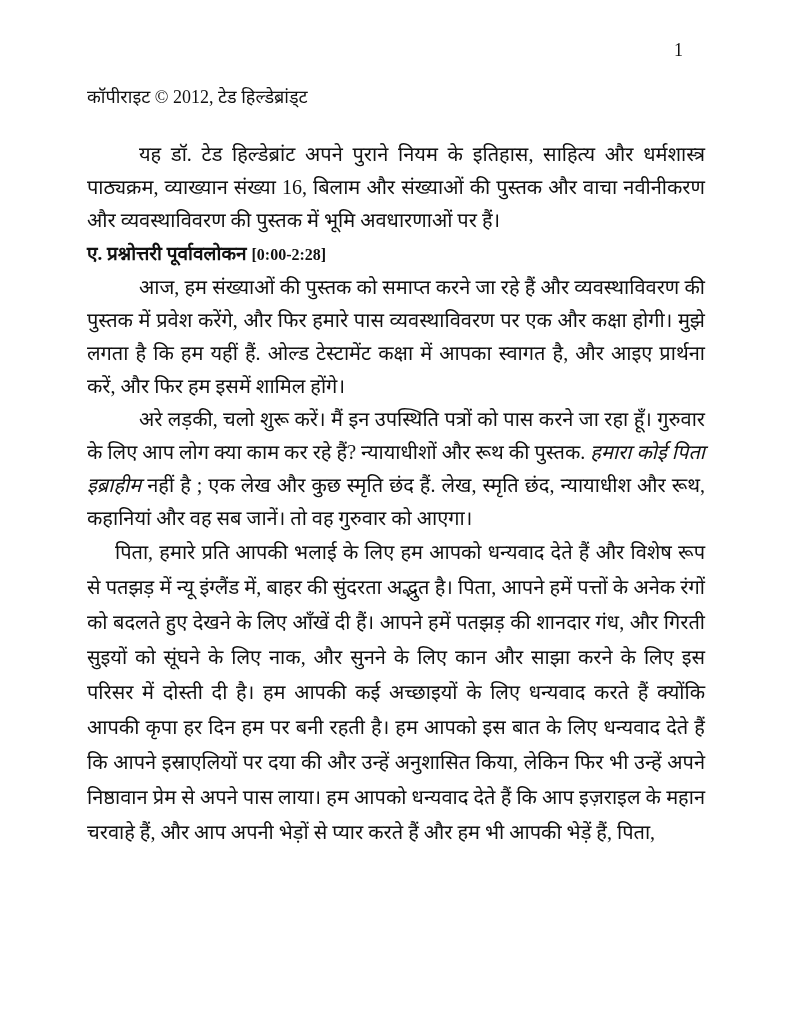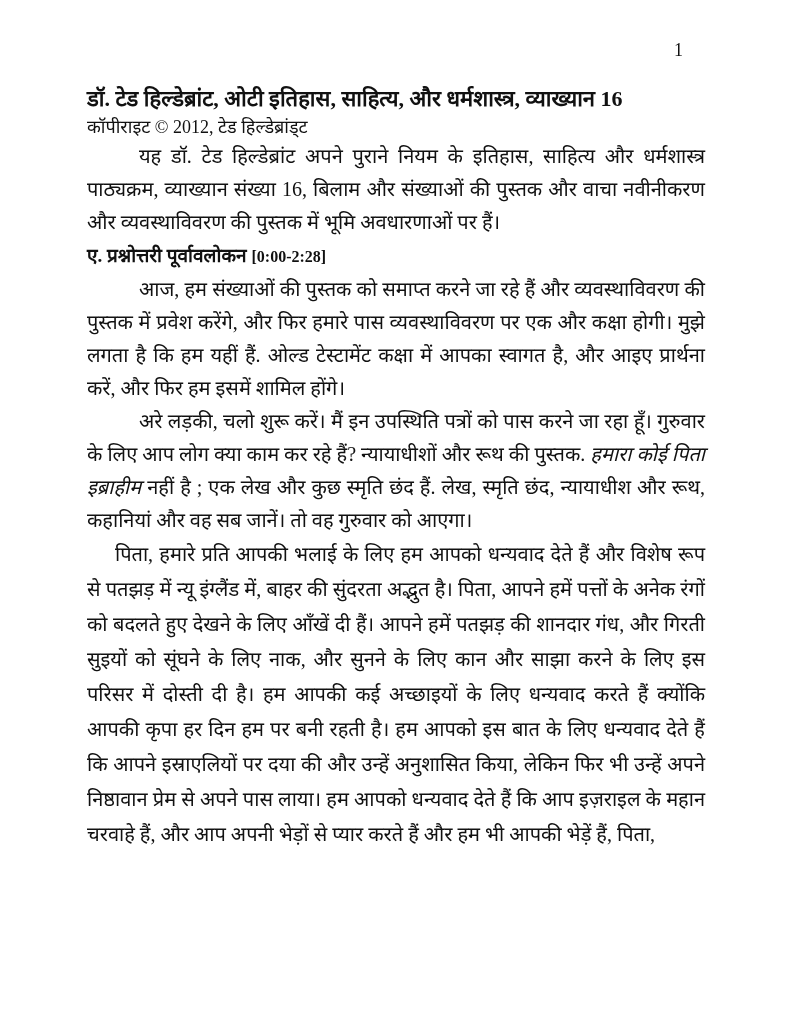--- a/index.html
+++ b/index.html
@@ -29,20 +29,21 @@
   .doc-title {
     font-weight: bold;
     font-size: 22px;
     line-height: 30px;
   }
   .copyright {
     font-size: 18px;
     line-height: 26px;
   }
   .body-text {
+    margin-top: 28px;
     font-size: 20px;
     line-height: 33px;
     text-align: justify;
   }
   .body-text p { margin: 0; }
   .para-indent { text-indent: 52px; }
   .section-line { text-align: left; }
   .section-heading { font-weight: bold; font-size: 19px; }
   .timestamp { font-weight: bold; font-size: 16px; }
   .italic-title { font-style: italic; }
@@ -53,21 +54,20 @@
 </style>
 </head>
 <body>
 
 <div class="sheet">
 
   <div class="page-number">1</div>
 
   <div class="content">
 
-    <div class="doc-title">डॉ. टेड हिल्डेब्रांट, ओटी इतिहास, साहित्य, और धर्मशास्त्र, व्याख्यान 16</div>
 
     <div class="copyright">कॉपीराइट © 2012, टेड हिल्डेब्रांड्ट</div>
 
     <div class="body-text">
 
       <p class="para-indent">यह डॉ. टेड हिल्डेब्रांट अपने पुराने नियम के इतिहास, साहित्य और धर्मशास्त्र पाठ्यक्रम, व्याख्यान संख्या 16, बिलाम और संख्याओं की पुस्तक और वाचा नवीनीकरण और व्यवस्थाविवरण की पुस्तक में भूमि अवधारणाओं पर हैं।</p>
 
       <p class="section-line"><span class="section-heading">ए. प्रश्नोत्तरी पूर्वावलोकन</span> <span class="timestamp">[0:00-2:28]</span></p>
 
       <p class="para-indent">आज, हम संख्याओं की पुस्तक को समाप्त करने जा रहे हैं और व्यवस्थाविवरण की पुस्तक में प्रवेश करेंगे, और फिर हमारे पास व्यवस्थाविवरण पर एक और कक्षा होगी। मुझे लगता है कि हम यहीं हैं. ओल्ड टेस्टामेंट कक्षा में आपका स्वागत है, और आइए प्रार्थना करें, और फिर हम इसमें शामिल होंगे।</p>

